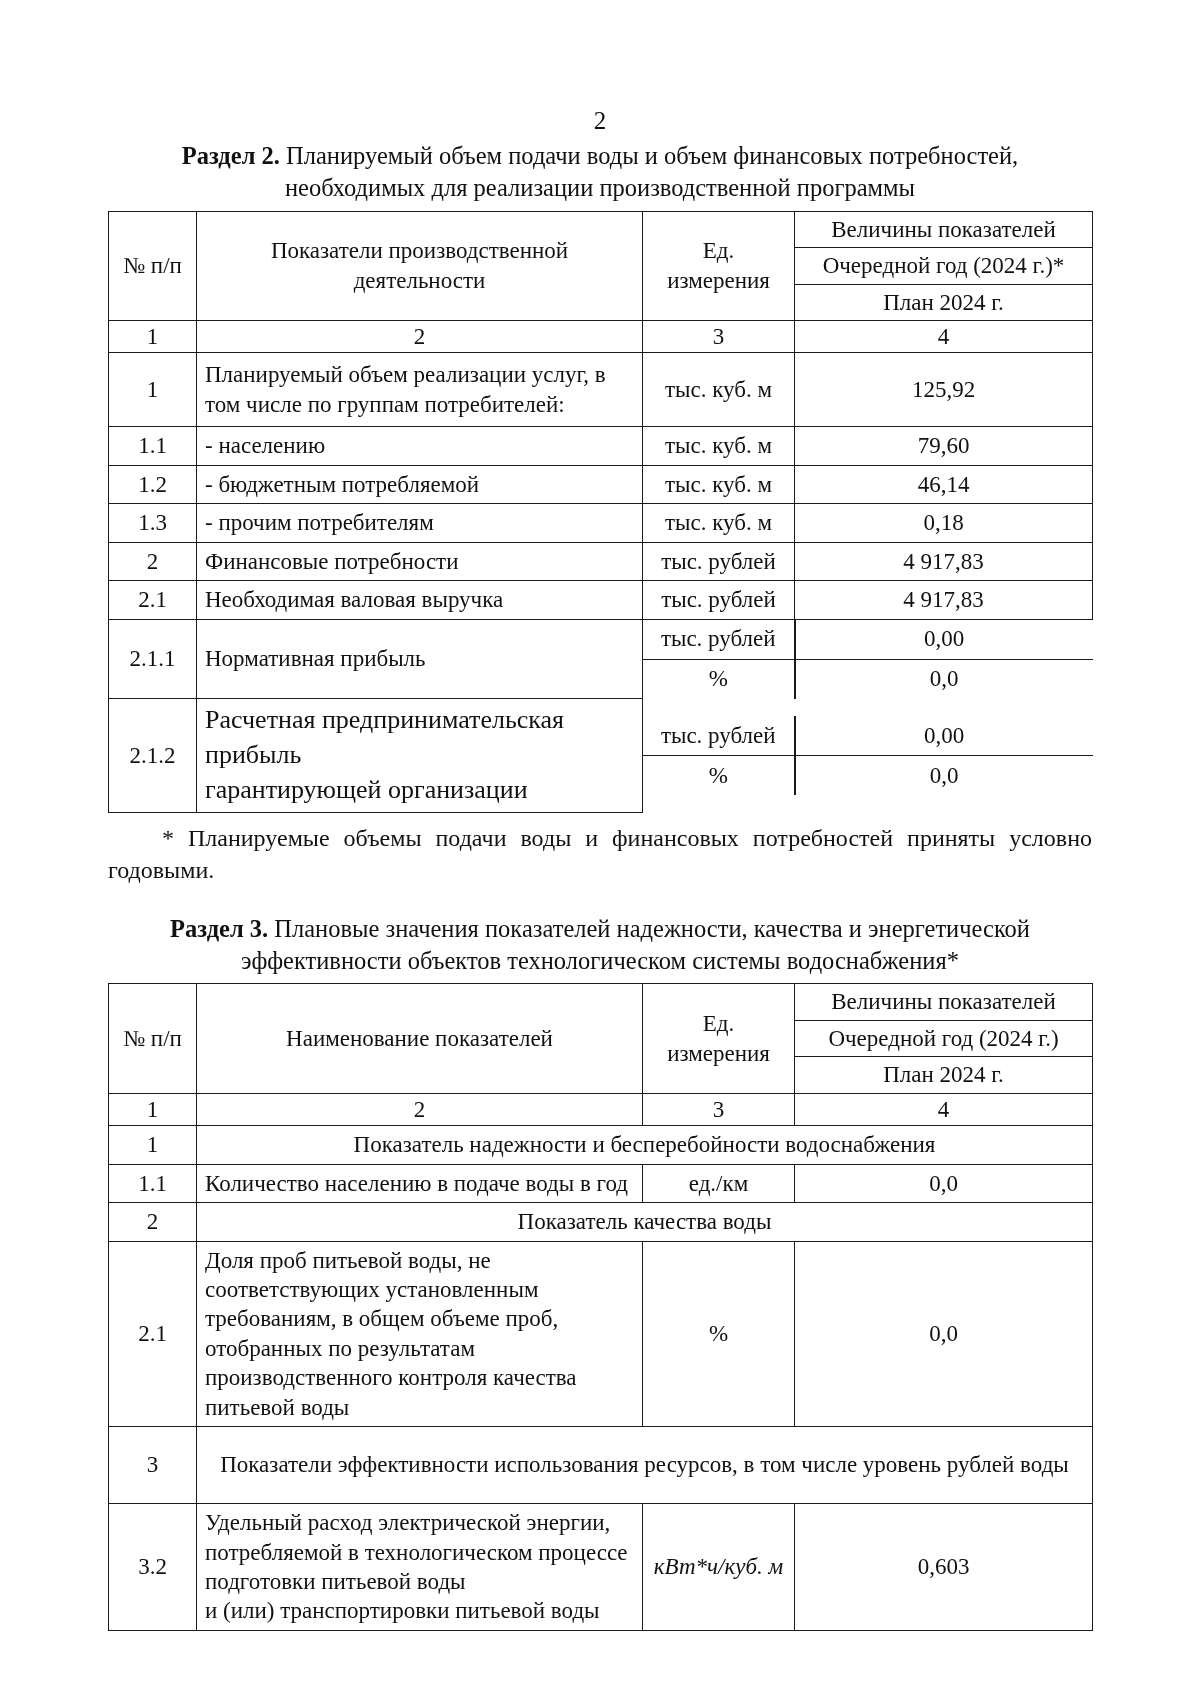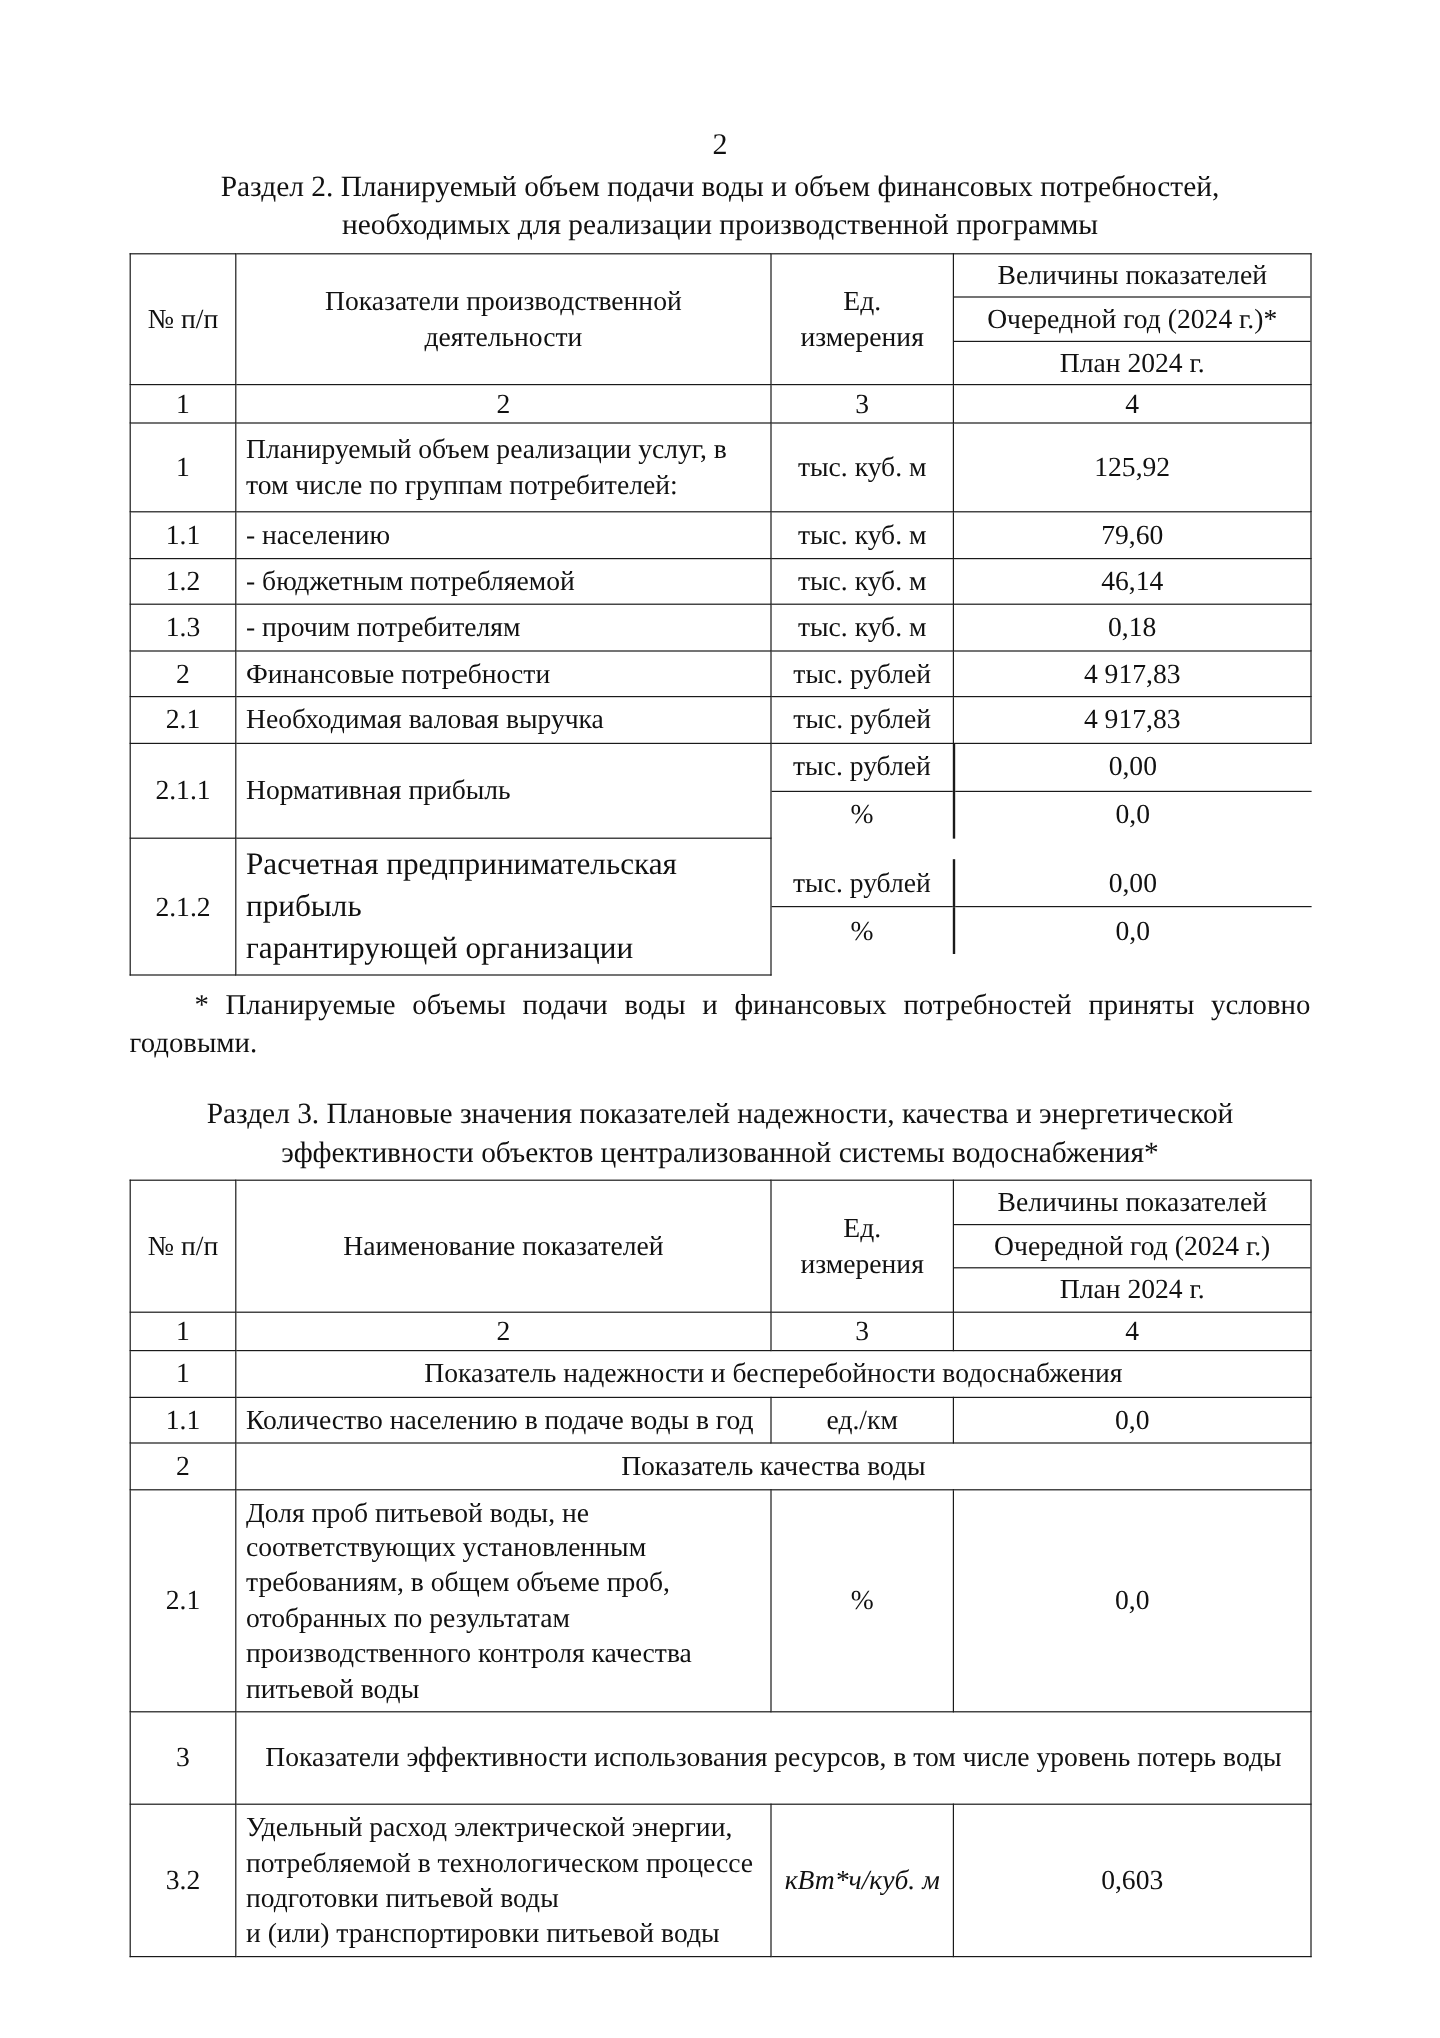--- a/index.html
+++ b/index.html
@@ -44,21 +44,21 @@
   }
 
   .section-heading {
     font-size: 24.5px;
     line-height: 1.32;
     text-align: center;
     margin: 0 0 6px 0;
     padding: 0 4px;
   }
   .section-heading .lead {
-    font-weight: normal;
+    font-weight: bold;
   }
   .section-heading .line2 {
     display: block;
   }
 
   .doc-table {
     border-collapse: collapse;
     width: 984px;
     table-layout: fixed;
     margin: 0;
@@ -291,21 +291,21 @@
         </tr>
       </tbody>
     </table>
 
     <p class="footnote">* Планируемые объемы подачи воды и финансовых потребностей приняты условно годовыми.</p>
 
     <div class="gap-lg"></div>
 
     <div class="section-heading">
       <span class="lead">Раздел 3.</span><span> Плановые значения показателей надежности, качества и энергетической</span>
-      <span class="line2">эффективности объектов централизованной системы водоснабжения*</span>
+      <span class="line2">эффективности объектов технологическом системы водоснабжения*</span>
     </div>
 
     <table class="doc-table">
       <colgroup>
         <col class="c-num">
           <col class="c-name">
           <col class="c-unit">
           <col class="c-val">
       </colgroup>
       <tbody>
@@ -366,21 +366,21 @@
             <span class="multi-line">отобранных по результатам</span>
             <span class="multi-line">производственного контроля качества</span>
             <span class="multi-line">питьевой воды</span>
           </td>
           <td class="cell-center">%</td>
           <td class="cell-center">0,0</td>
         </tr>
 
         <tr>
           <td class="cell-center">3</td>
-          <td class="cell-span" colspan="3" style="height:68px;">Показатели эффективности использования ресурсов, в том числе уровень потерь воды</td>
+          <td class="cell-span" colspan="3" style="height:68px;">Показатели эффективности использования ресурсов, в том числе уровень рублей воды</td>
         </tr>
 
 
         <tr>
           <td class="cell-center">3.2</td>
           <td>
             <span class="multi-line">Удельный расход электрической энергии,</span>
             <span class="multi-line">потребляемой в технологическом процессе</span>
             <span class="multi-line">подготовки питьевой воды</span>
             <span class="multi-line">и (или) транспортировки питьевой воды</span>

